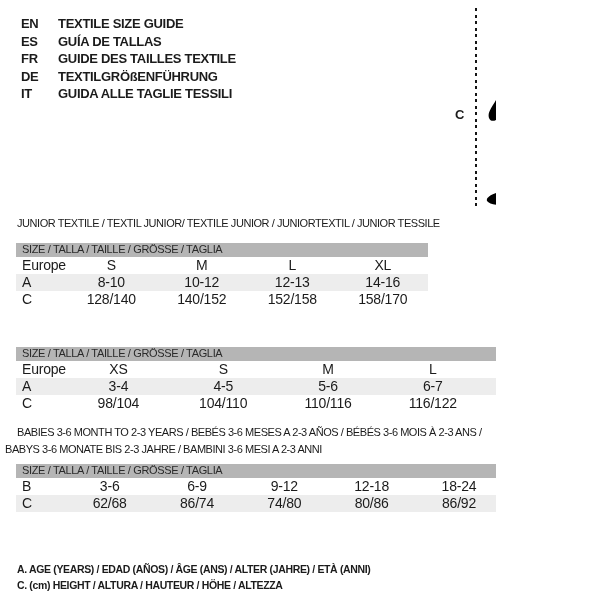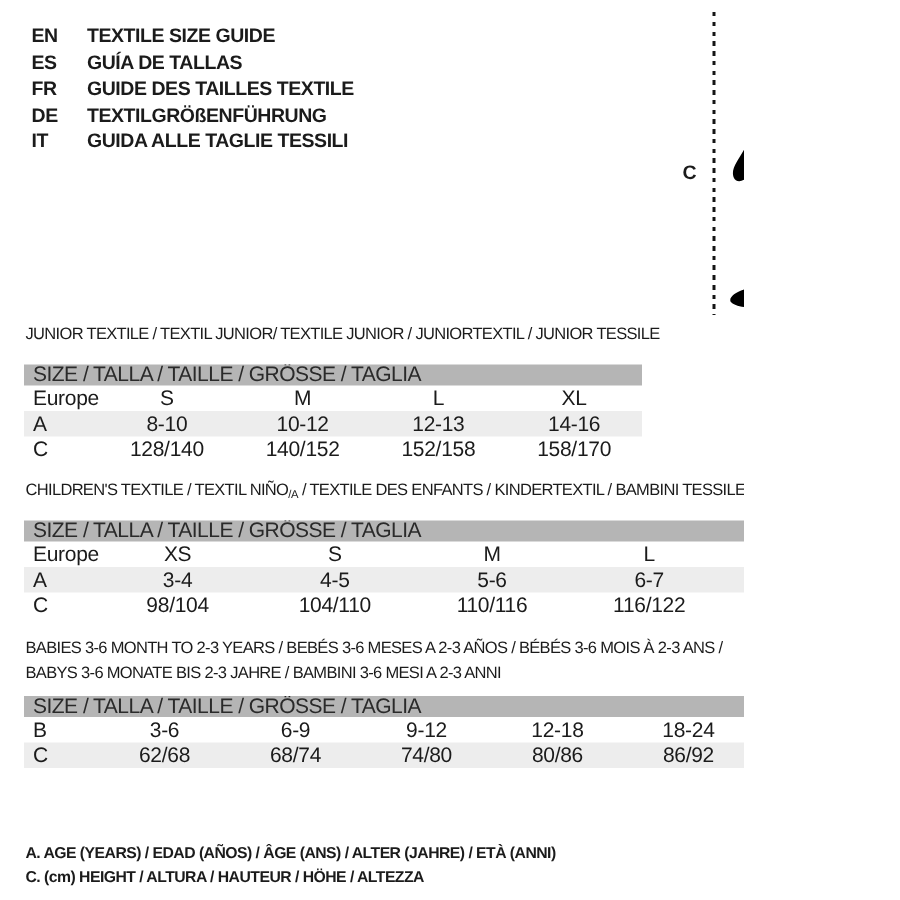--- a/index.html
+++ b/index.html
@@ -24,21 +24,21 @@
   .toddler-svg { position:absolute; left:480px; top:0; }
 
   
   .heading { position:absolute; font-weight:400; font-size:11px;
     letter-spacing:-0.45px; white-space:nowrap; line-height:13px; }
   .heading .subscript { font-size:7.5px; vertical-align:-2px; letter-spacing:-0.3px; }
 
   
   .size-table { position:absolute; }
   .st-header { background:#b5b5b5; height:13.5px; line-height:13.5px;
-    padding-left:6px; font-size:14px; letter-spacing:-0.35px; color:#2a2a2a;
+    padding-left:6px; font-size:11px; letter-spacing:-0.35px; color:#2a2a2a;
     white-space:nowrap; overflow:hidden; }
   .st-row { display:flex; height:17px; align-items:center; font-size:14px;
     letter-spacing:-0.2px; }
   .st-row.shade { background:#ededed; }
   .st-label { flex:0 0 50px; width:50px; padding-left:6px; box-sizing:border-box; }
   .st-cell { flex:1 1 0; text-align:center; }
 
   
   .footnotes { position:absolute; left:17px; top:562px; }
   .footnote { font-weight:700; font-size:10.5px; letter-spacing:-0.35px;
@@ -147,21 +147,20 @@
     </div>
     <div class="st-row">
       <span class="st-label">C</span>
       <span class="st-cell">128/140</span>
       <span class="st-cell">140/152</span>
       <span class="st-cell">152/158</span>
       <span class="st-cell">158/170</span>
     </div>
   </div>
 
-  <div class="heading" style="left:17px; top:321px;"><span>CHILDREN'S TEXTILE / TEXTIL NIÑO</span><span class="subscript">/A</span><span> / TEXTILE DES ENFANTS / KINDERTEXTIL / BAMBINI TESSILE</span></div>
   <div class="size-table" style="left:16px; top:347px; width:574px;">
     <div class="st-header">SIZE / TALLA / TAILLE / GRÖSSE / TAGLIA</div>
     <div class="st-row">
       <span class="st-label">Europe</span>
       <span class="st-cell">XS</span>
       <span class="st-cell">S</span>
       <span class="st-cell">M</span>
       <span class="st-cell">L</span>
       <span class="st-cell">XL</span>
     </div>
@@ -177,36 +176,36 @@
       <span class="st-label">C</span>
       <span class="st-cell">98/104</span>
       <span class="st-cell">104/110</span>
       <span class="st-cell">110/116</span>
       <span class="st-cell">116/122</span>
       <span class="st-cell">122/128</span>
     </div>
   </div>
 
   <div class="heading" style="left:17px; top:426px;">BABIES 3-6 MONTH TO 2-3 YEARS / BEBÉS 3-6 MESES A 2-3 AÑOS / BÉBÉS 3-6 MOIS À 2-3 ANS /</div>
-  <div class="heading" style="left:17px; top:443px;">BABYS 3-6 MONATE BIS 2-3 JAHRE / BAMBINI 3-6 MESI A 2-3 ANNI</div>
+  <div class="heading" style="left:5px; top:443px;">BABYS 3-6 MONATE BIS 2-3 JAHRE / BAMBINI 3-6 MESI A 2-3 ANNI</div>
   <div class="size-table" style="left:16px; top:464px; width:574px;">
     <div class="st-header">SIZE / TALLA / TAILLE / GRÖSSE / TAGLIA</div>
     <div class="st-row">
       <span class="st-label">B</span>
       <span class="st-cell">3-6</span>
       <span class="st-cell">6-9</span>
       <span class="st-cell">9-12</span>
       <span class="st-cell">12-18</span>
       <span class="st-cell">18-24</span>
       <span class="st-cell">24-36</span>
     </div>
     <div class="st-row shade">
       <span class="st-label">C</span>
       <span class="st-cell">62/68</span>
-      <span class="st-cell">68/74</span>
+      <span class="st-cell">86/74</span>
       <span class="st-cell">74/80</span>
       <span class="st-cell">80/86</span>
       <span class="st-cell">86/92</span>
       <span class="st-cell">51/98</span>
     </div>
   </div>
 
   <div class="footnotes">
     <div class="footnote">A. AGE (YEARS) / EDAD (AÑOS) / ÂGE (ANS) / ALTER (JAHRE) / ETÀ (ANNI)</div>
     <div class="footnote">C. (cm) HEIGHT / ALTURA / HAUTEUR / HÖHE / ALTEZZA</div>

